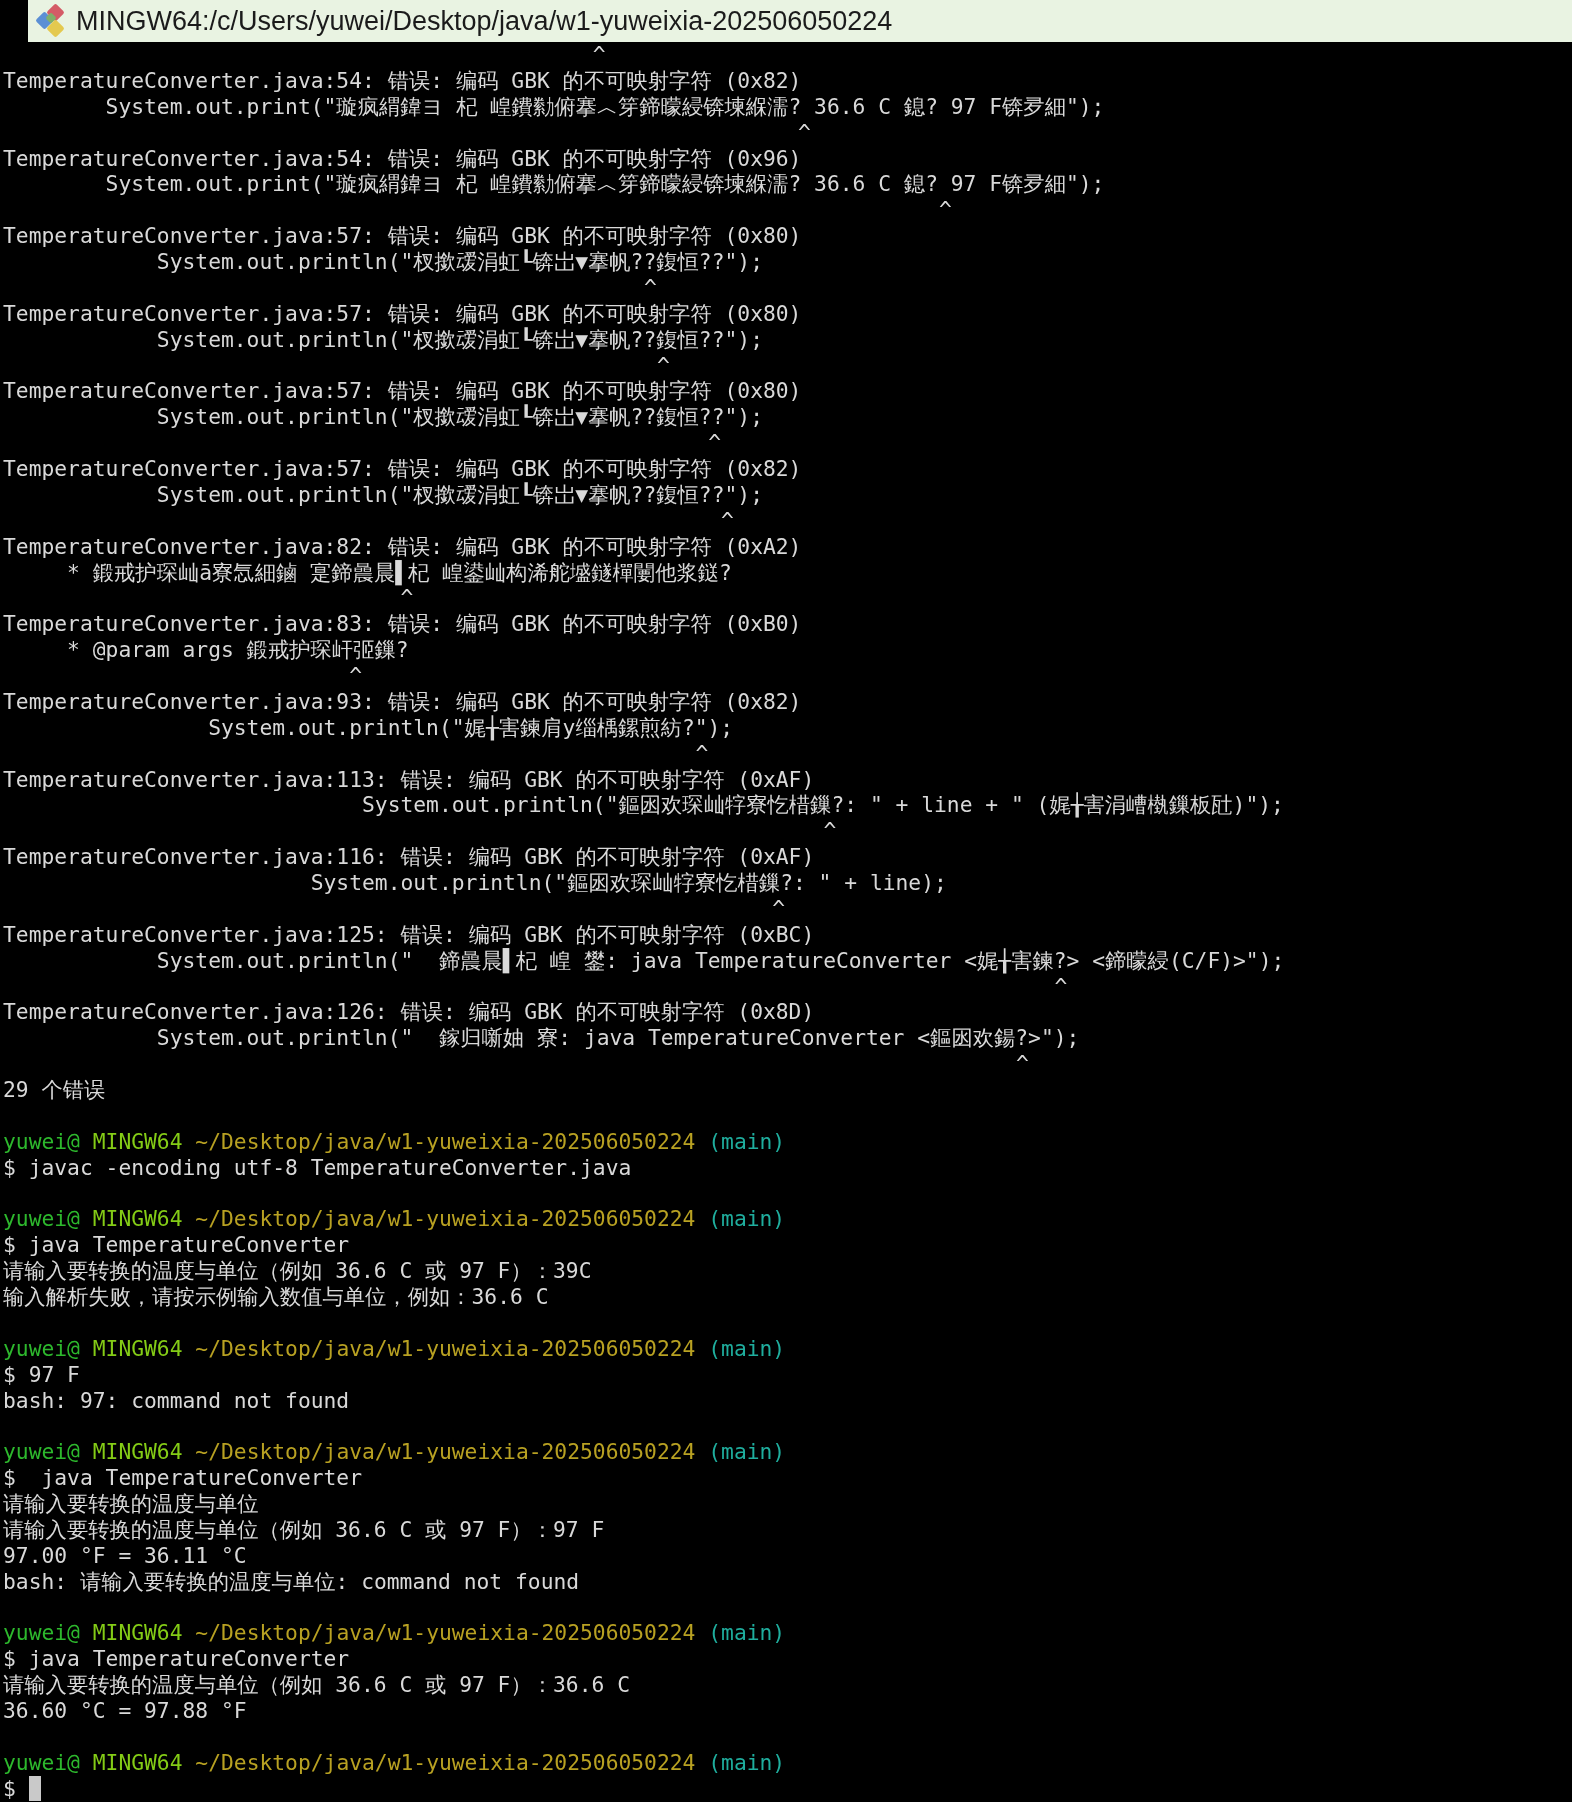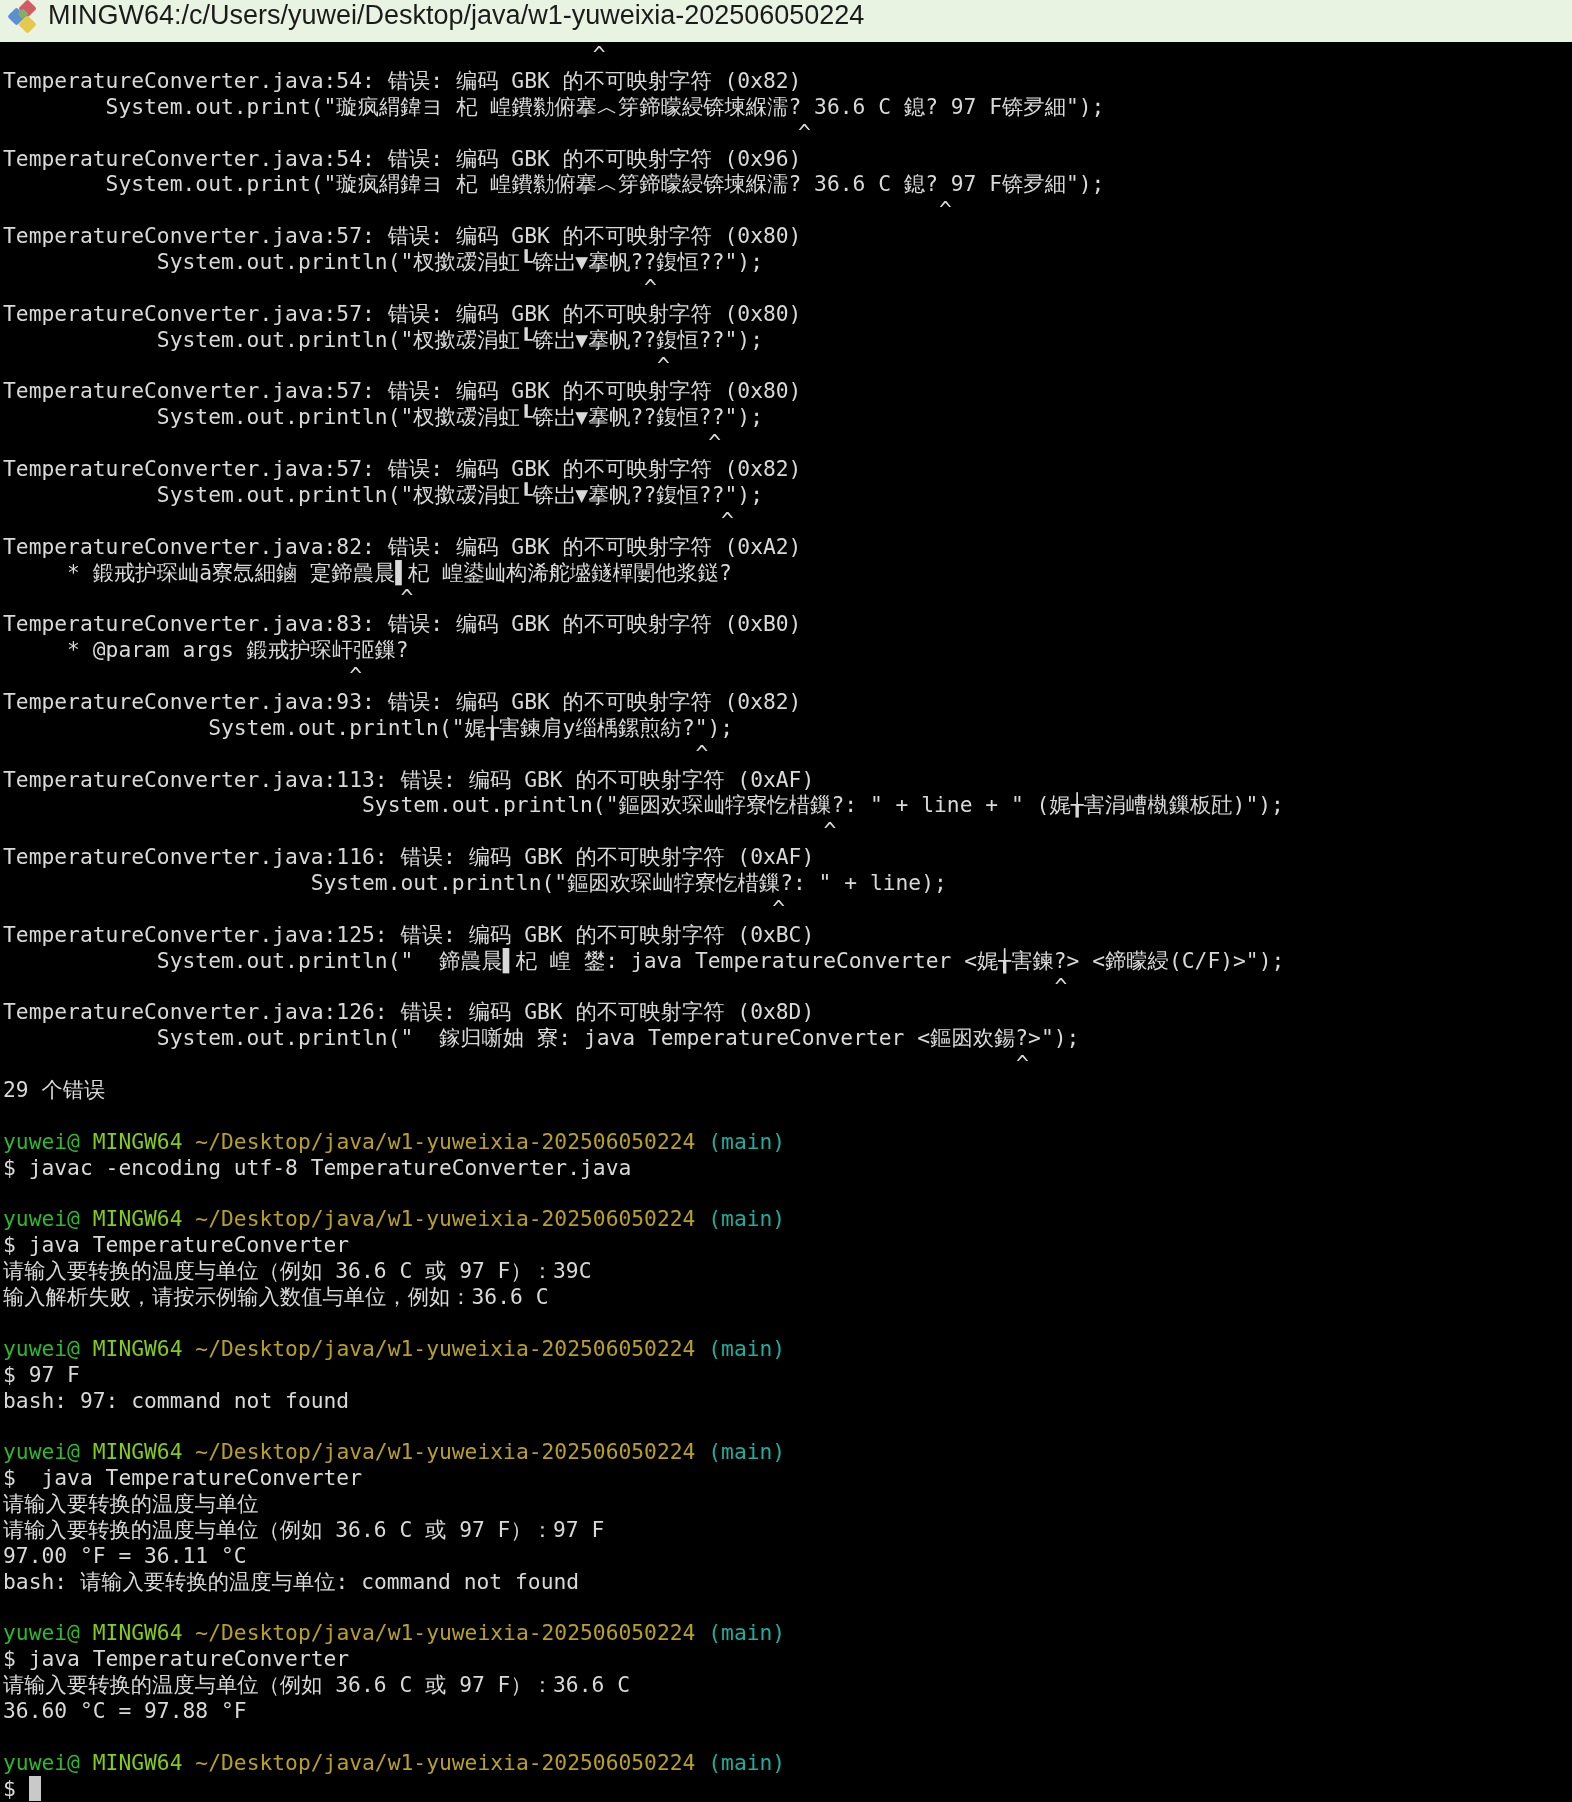--- a/index.html
+++ b/index.html
@@ -1,20 +1,20 @@
 <!DOCTYPE html>
 <html><head>
 <meta charset="utf-8">
 <style>
   html,body{margin:0;padding:0;background:#000;}
   body{width:1572px;height:1802px;overflow:hidden;position:relative;}
   .titlebar{
-    height:42px;background:#e9f3e2;display:flex;
+    height:42px;background:#e9f3e2;display:flex;align-items:center;
     font-family:"Liberation Sans",sans-serif;font-size:27px;color:#1b1b1b;
-    padding-left:8px;box-sizing:border-box;white-space:nowrap;
+    padding-left:8px;box-sizing:border-box;white-space:nowrap;margin-left:28px;
   }
   .app-icon{width:34px;height:34px;position:relative;margin-right:6px;flex:0 0 auto;}
   .app-icon .d{position:absolute;width:13px;height:13px;transform:rotate(45deg);border-radius:2px;}
   .d.blue{left:2px;top:10px;background:#5b8fd4;}
   .d.red{left:13px;top:2px;background:#d45b66;}
   .d.yellow{left:13px;top:18px;background:#e4c94f;}
   .d.green{left:11px;top:10px;background:#7fb069;width:8px;height:8px;}
   .terminal{
     position:absolute;left:0;top:42px;width:1572px;height:1760px;
     background:#000;color:#d9d9d9;

